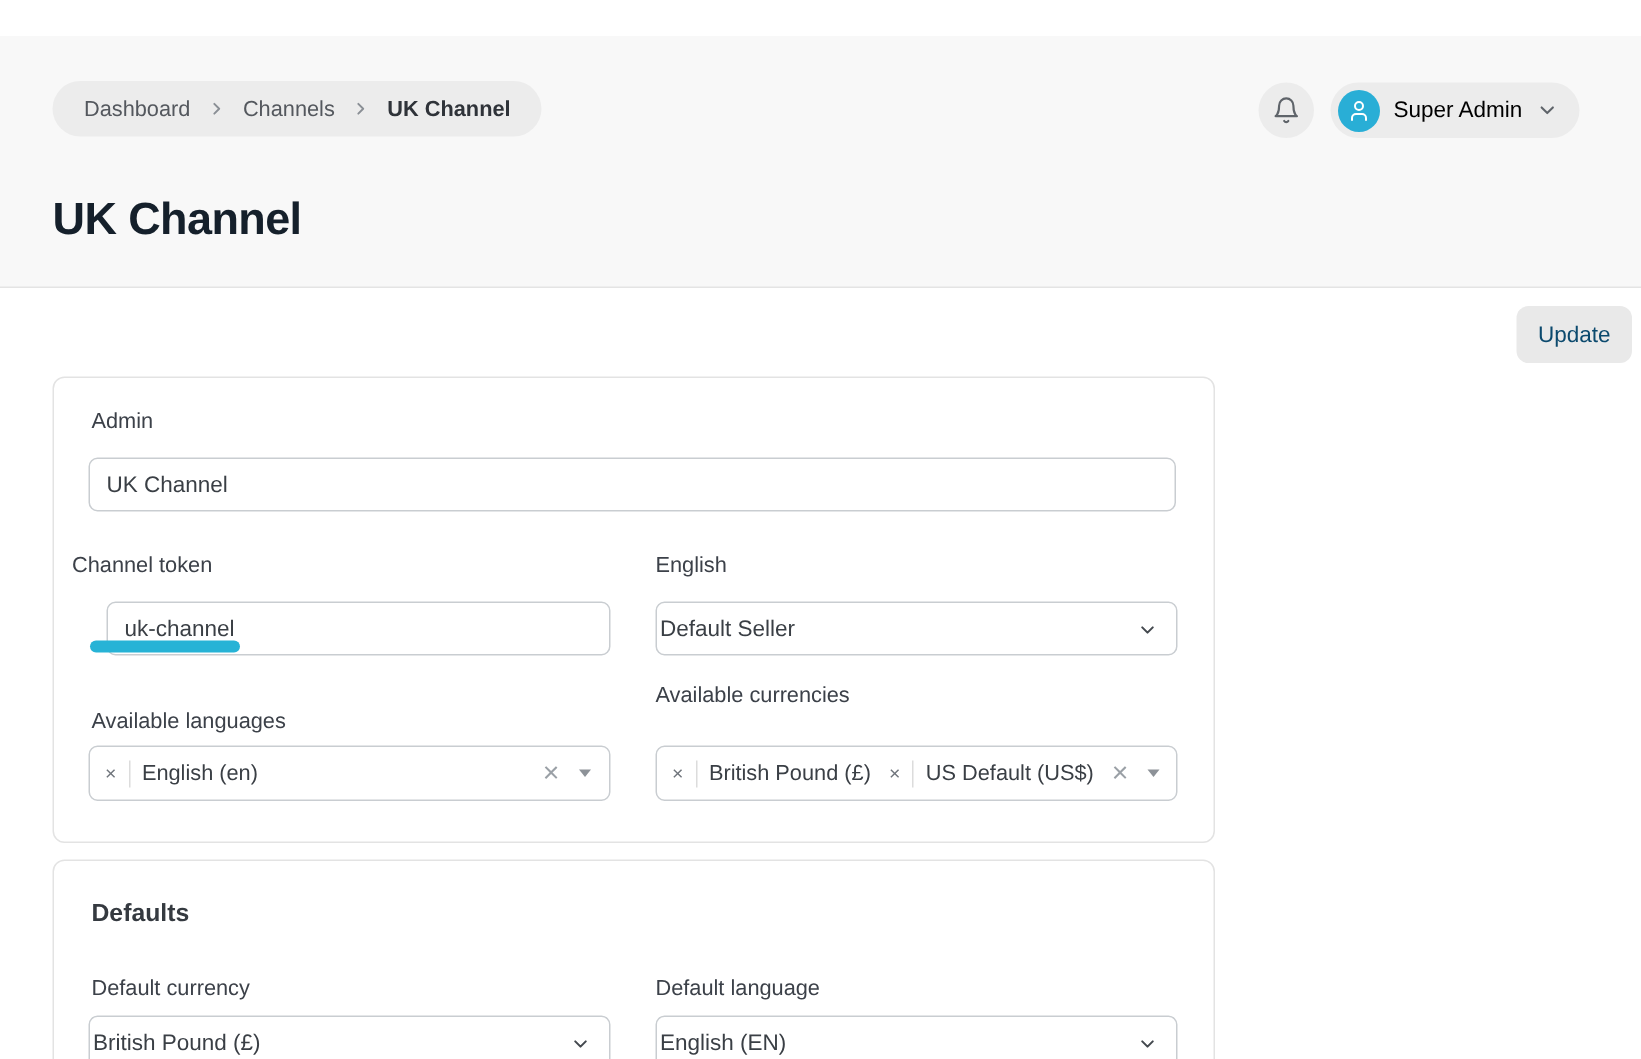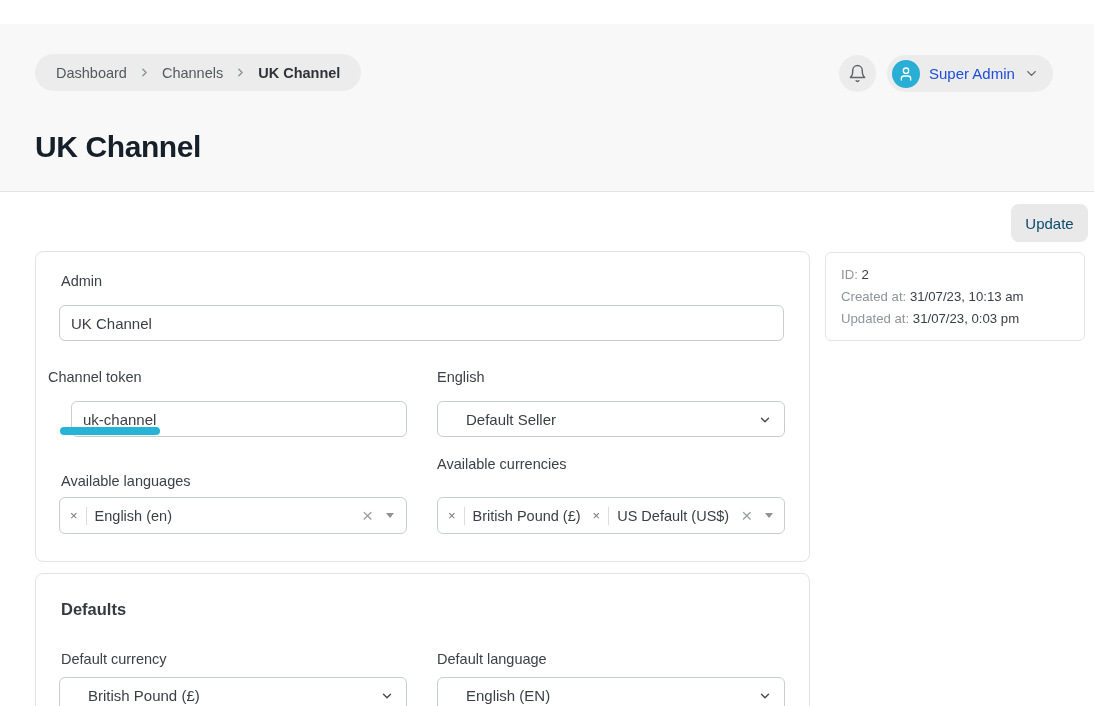--- a/index.html
+++ b/index.html
@@ -35,21 +35,21 @@
   .user-pill {
     position:absolute; left:887px; top:31px; height:37px;
     background:#ececec; border-radius:19px;
     display:flex; align-items:center; gap:9px; padding:0 14px 0 5px;
     cursor:pointer; border:none;
   }
   .avatar {
     width:28px; height:28px; border-radius:50%;
     background:#29aed6; display:flex; align-items:center; justify-content:center;
   }
-  .user-name { font-size:15px; color:#1d4ed8; }
+  .user-name { font-size:15px; color:#000000; }
   .page-title {
     position:absolute; left:35px; top:106px;
     font-size:30px; font-weight:bold; color:#15202b; letter-spacing:-0.4px;
   }
 
   
   .update-btn {
     position:absolute; left:1011px; top:180px; width:77px; height:38px;
     background:#e9e9e9; border:none; border-radius:8px;
     color:#0c4a6e; font-size:15px; cursor:pointer;
@@ -82,21 +82,21 @@
   .input-wrap { position:absolute;padding-left:12px; }
   .input-wrap .text-input { position:static; width:100%; height:100%; display:block; }
   .accent-bar {
     position:absolute; left:1px; bottom:2px; width:100px; height:8px;
     border-radius:4px; background:#27b3d6;
   }
 
   .select-box {
     position:absolute; height:36px;
     border:1px solid #c9cdd1; border-radius:6px; background:#fff;
-    display:flex; align-items:center; padding:0 34px 0 28px;
+    display:flex; align-items:center; padding:0 34px 0 2px;
     font-size:15px; color:#3a3f45; cursor:pointer;
   }
   .select-box .chev { position:absolute; right:12px; top:11px; }
 
   .multiselect {
     position:absolute; height:37px;
     border:1px solid #c9cdd1; border-radius:6px; background:#fff;
     display:flex; align-items:center; padding:0 12px 0 10px;
     cursor:pointer;
   }
@@ -160,34 +160,20 @@
             <polyline points="6 9 12 15 18 9"></polyline>
           </svg>
       </span>
     </button>
 
     <h1 class="page-title">UK Channel</h1>
   </header>
 
   <button class="update-btn">Update</button>
 
-  <aside class="meta-card">
-    <div>
-      <span class="k">ID:</span>
-      <span class="v">2</span>
-    </div>
-    <div>
-      <span class="k">Created at:</span>
-      <span class="v">31/07/23, 10:13 am</span>
-    </div>
-    <div>
-      <span class="k">Updated at:</span>
-      <span class="v">31/07/23, 0:03 pm</span>
-    </div>
-  </aside>
 
   <section class="card card-main">
     <label class="field-label" style="left:25px; top:21px;">Admin</label>
     <input class="text-input" style="left: 23px; top: 53px; width: 725px;" value="UK Channel">
 
     <label class="field-label" style="left:12px; top:117px;text-align:right;">Channel token</label>
     <div class="input-wrap" style="left:23px; top:149px; width:348px; height:36px;">
       <input class="text-input" value="uk-channel" style="">
       <div class="accent-bar"></div>
     </div>

